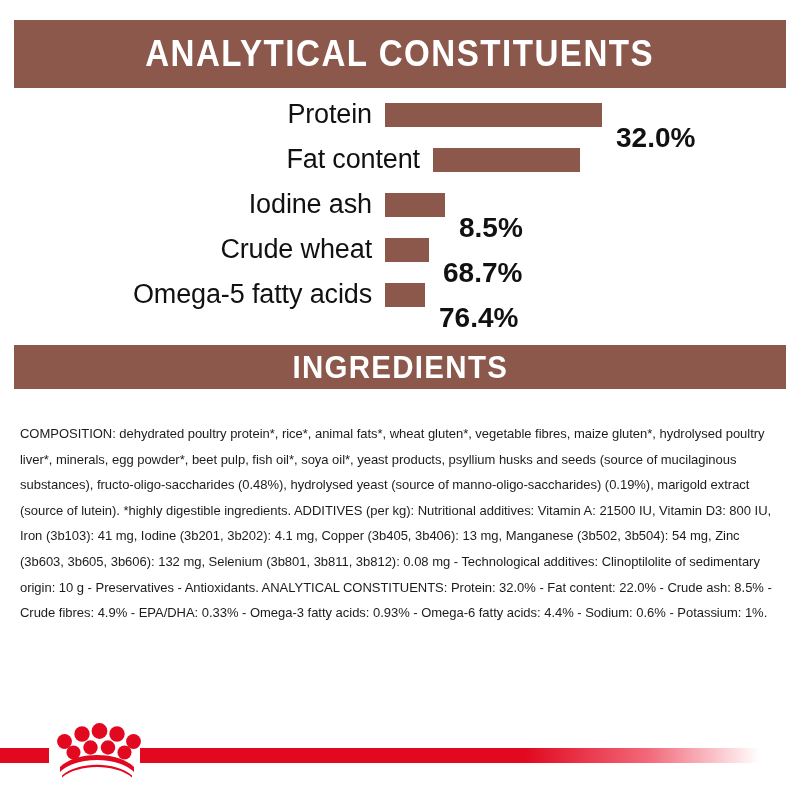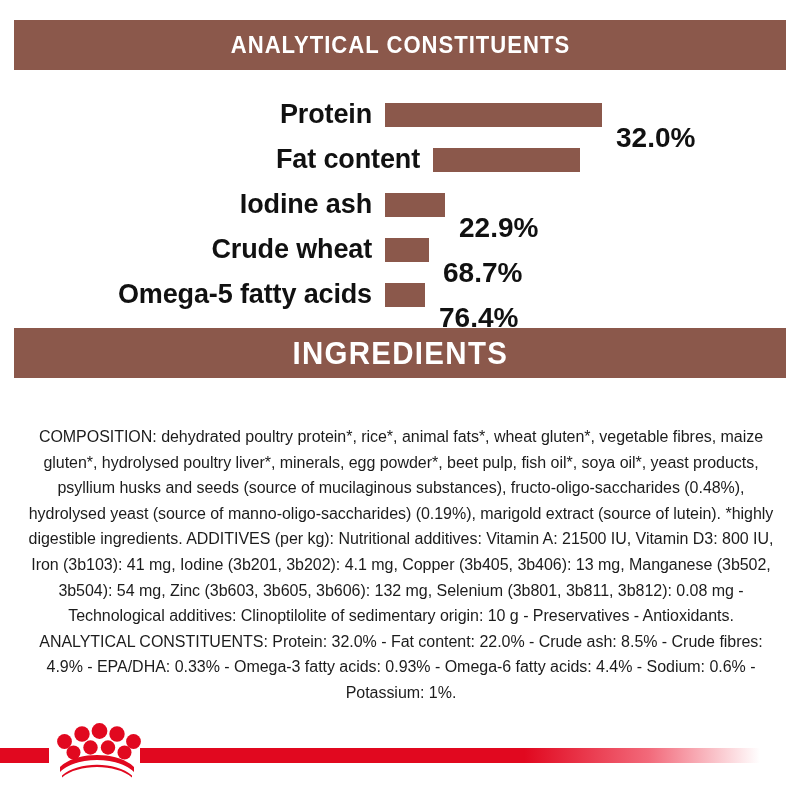--- a/index.html
+++ b/index.html
@@ -25,26 +25,26 @@
     color: #ffffff;
     display: flex;
     align-items: center;
     justify-content: center;
     letter-spacing: 0.045em;
     font-weight: 700;
     font-stretch: condensed;
   }
   #banner-analytical {
     top: 20px;
-    height: 50px;
-    font-size: 24px;
+    height: 68px;
+    font-size: 36px;
   }
   #banner-ingredients {
-    top: 328px;
-    height: 50px;
+    top: 345px;
+    height: 44px;
     font-size: 32px;
   }
   .banner-text {
     transform: scaleX(0.92);
     transform-origin: center;
     white-space: nowrap;
   }
 
   
   #chart {
@@ -61,21 +61,21 @@
     height: 45px;
     display: flex;
     align-items: center;
   }
   .chart-label {
     width: 385px;
     text-align: right;
     padding-right: 13px;
     box-sizing: border-box;
     font-size: 27px;
-    font-weight: 700;
+    font-weight: 400;
     color: #111111;
     white-space: nowrap;
     letter-spacing: -0.005em;
   }
   .chart-bar {
     height: 24px;
     background: #8b584b;
     flex: 0 0 auto;
   }
   .chart-value {
@@ -86,24 +86,24 @@
     white-space: nowrap;
     margin-top: 47px;
   }
 
   
   #composition {
     position: absolute;
     left: 20px;
     top: 408px;
     width: 762px;
-    font-size: 16px;
+    font-size: 13px;
     line-height: 25.6px;
     color: #1c1c1c;
-    text-align: center;
+    text-align: left;
     letter-spacing: -0.002em;
   }
 
   
   #footer-logo {
     position: absolute;
     left: 0;
     top: 700px;
     width: 800px;
     height: 100px;
@@ -144,21 +144,21 @@
       <div class="chart-bar" style="width: 217px; background: rgb(139, 88, 75);"></div>
       <div class="chart-value">32.0%</div>
     </div>
     <div class="chart-row" style="top: 45px; padding-left: 48px;">
       <div class="chart-label">Fat content</div>
       <div class="chart-bar" style="width: 147px; background: rgb(139, 88, 75);"></div>
     </div>
     <div class="chart-row" style="top: 90px;">
       <div class="chart-label">Iodine ash</div>
       <div class="chart-bar" style="width: 60px; background: rgb(139, 88, 75);"></div>
-      <div class="chart-value">22.9%</div>
+      <div class="chart-value">8.5%</div>
     </div>
     <div class="chart-row" style="top: 135px;">
       <div class="chart-label">Crude wheat</div>
       <div class="chart-bar" style="width: 44px; background: rgb(139, 88, 75);"></div>
       <div class="chart-value">68.7%</div>
     </div>
     <div class="chart-row" style="top: 180px;">
       <div class="chart-label">Omega-5 fatty acids</div>
       <div class="chart-bar" style="width: 40px; background: rgb(139, 88, 75);"></div>
       <div class="chart-value">76.4%</div>

